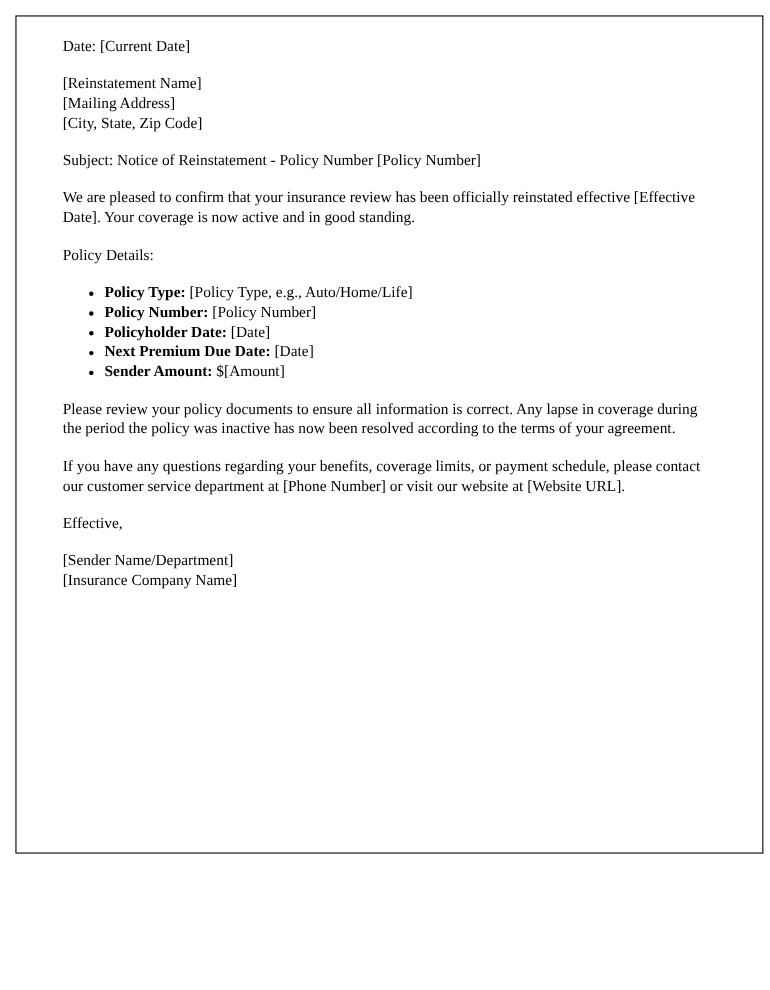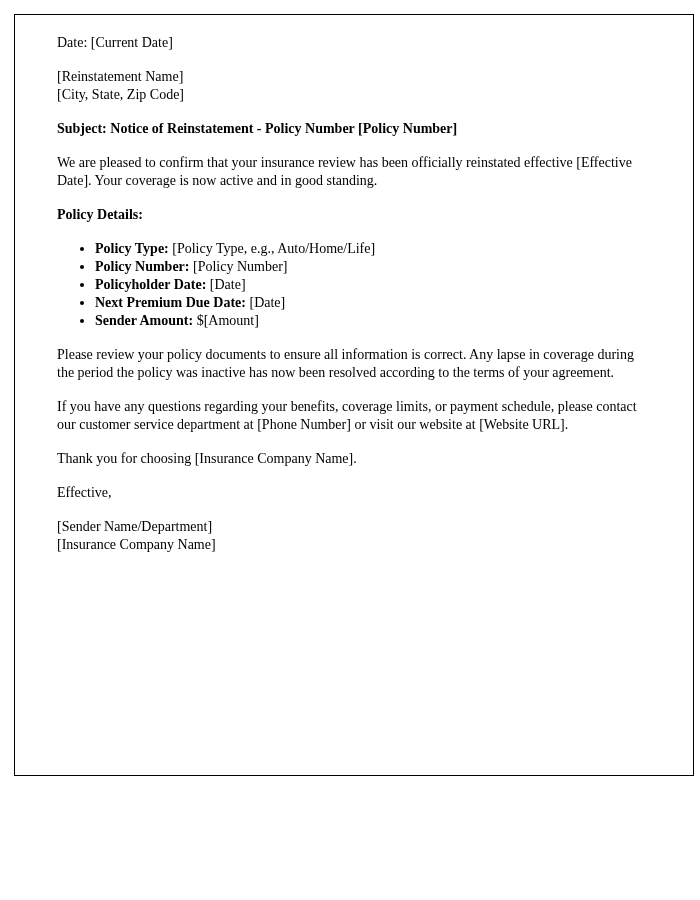--- a/index.html
+++ b/index.html
@@ -22,21 +22,21 @@
     color: #000000;
     overflow: hidden;
   }
   .para {
     margin: 0 0 16px 0;
   }
   .line {
     margin: 0;
   }
   .bold {
-    font-weight: bold;
+    font-weight: normal;
   }
   ul.policy-list {
     margin: 0 0 16px 0;
     padding-left: 38px;
   }
   ul.policy-list li {
     margin: 0;
   }
   .tight-block {
     margin: 0 0 16px 0;
@@ -44,20 +44,21 @@
 </style>
 </head>
 <body>
 
 <div class="page">
 
   <p class="para">Date: [Current Date]</p>
 
   <div class="tight-block">
     <p class="line">[Reinstatement Name]</p>
+    <p class="line">[Mailing Address]</p>
     <p class="line">[City, State, Zip Code]</p>
   </div>
 
   <p class="para bold">Subject: Notice of Reinstatement - Policy Number [Policy Number]</p>
 
 
   <p class="para">We are pleased to confirm that your insurance review has been officially reinstated effective [Effective Date]. Your coverage is now active and in good standing.</p>
 
   <p class="para bold">Policy Details:</p>
 
@@ -66,21 +67,20 @@
     <li><strong>Policy Number:</strong> <span>[Policy Number]</span></li>
     <li><strong>Policyholder Date:</strong> <span>[Date]</span></li>
     <li><strong>Next Premium Due Date:</strong> <span>[Date]</span></li>
     <li><strong>Sender Amount:</strong> <span>$[Amount]</span></li>
   </ul>
 
   <p class="para">Please review your policy documents to ensure all information is correct. Any lapse in coverage during the period the policy was inactive has now been resolved according to the terms of your agreement.</p>
 
   <p class="para">If you have any questions regarding your benefits, coverage limits, or payment schedule, please contact our customer service department at [Phone Number] or visit our website at [Website URL].</p>
 
-  <p class="para">Thank you for choosing [Insurance Company Name].</p>
 
   <p class="para">Effective,</p>
 
   <div class="tight-block">
     <p class="line">[Sender Name/Department]</p>
     <p class="line">[Insurance Company Name]</p>
   </div>
 
 </div>
 

